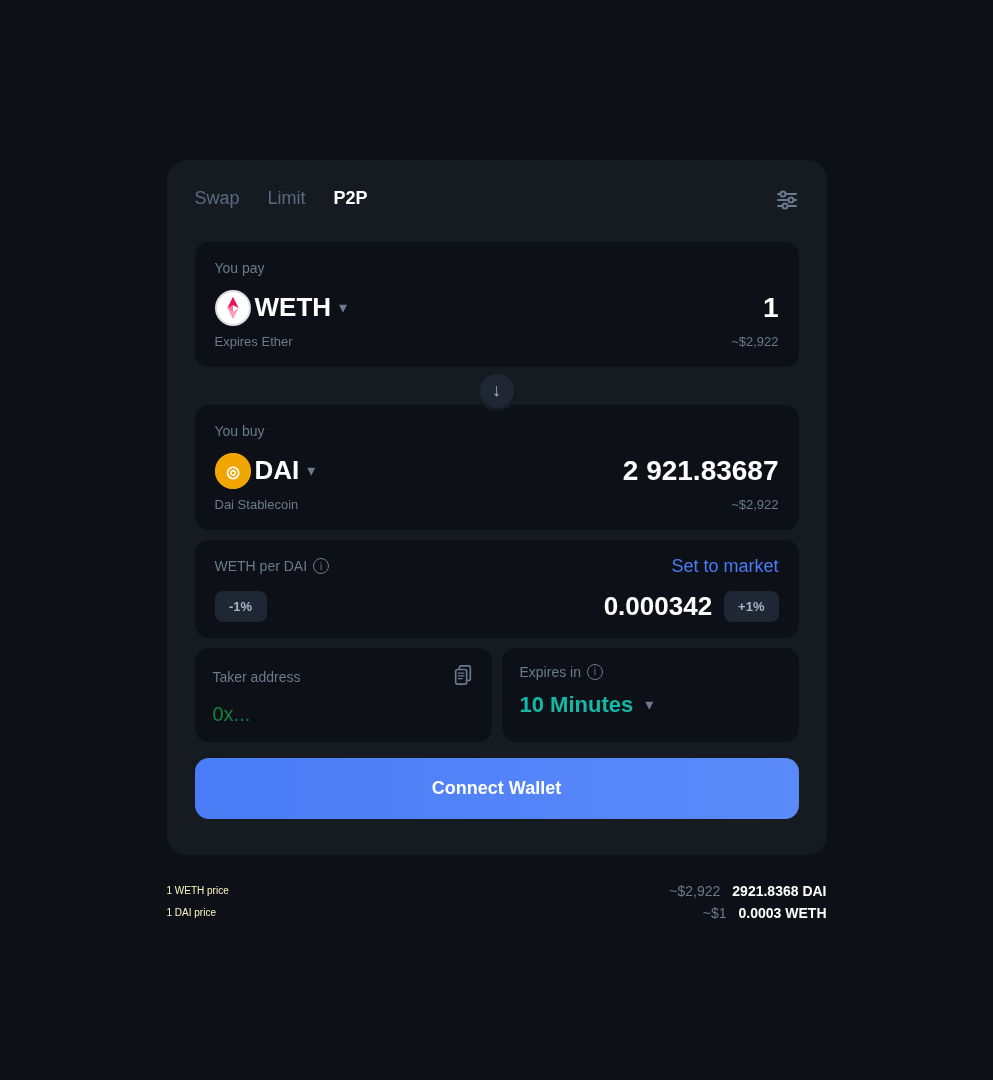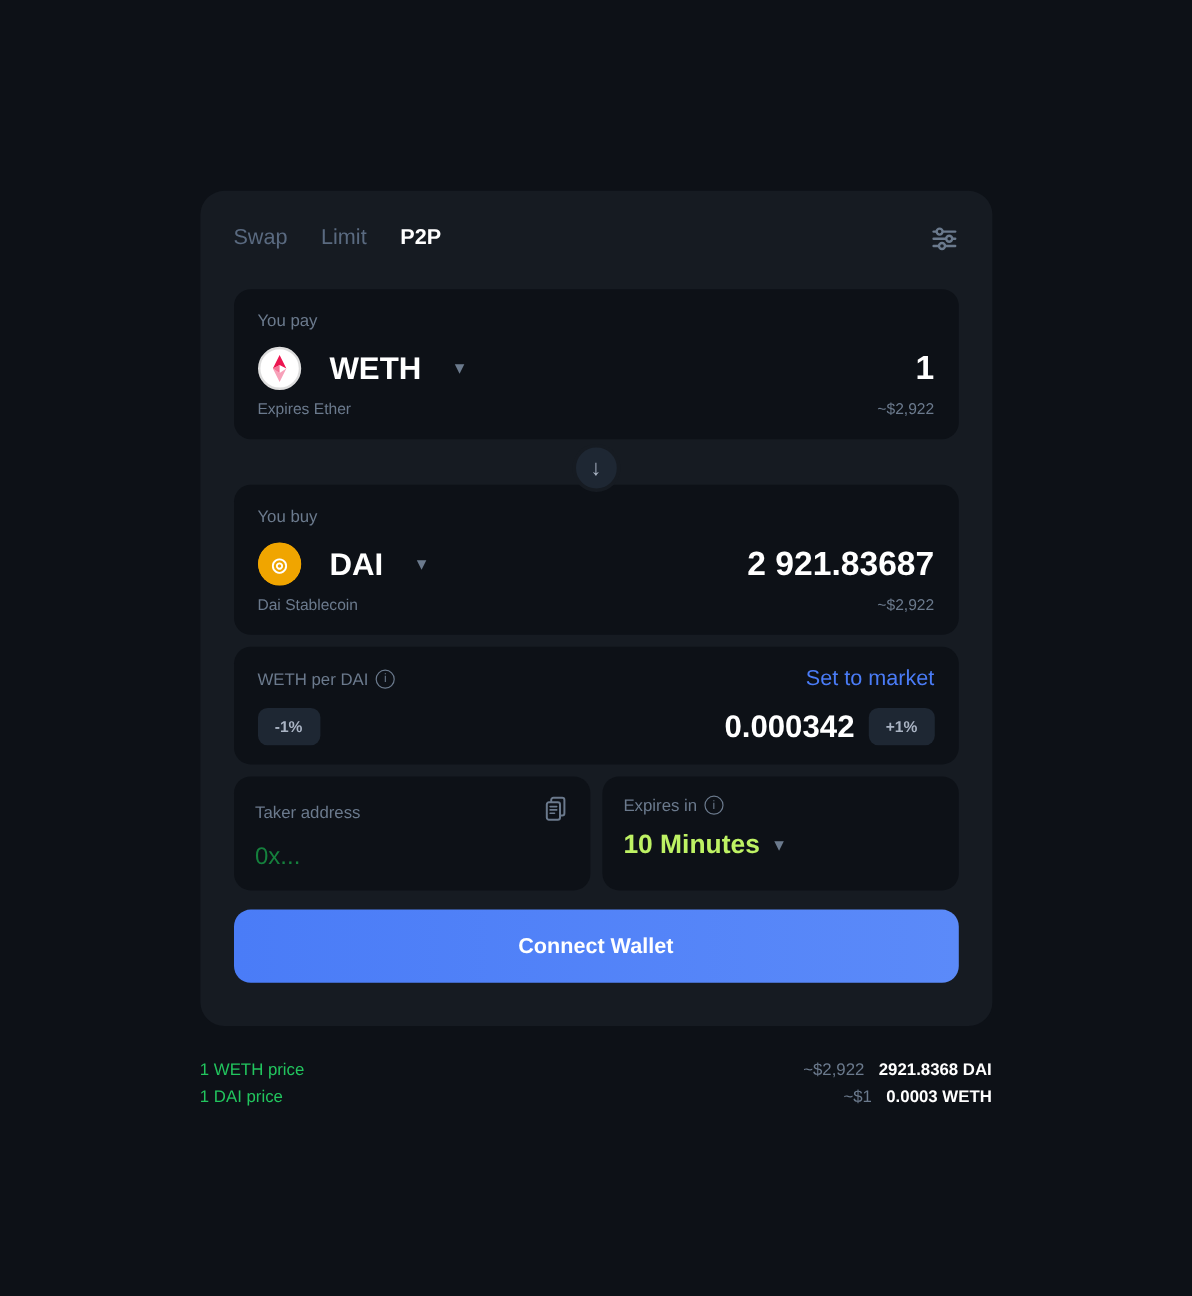--- a/index.html
+++ b/index.html
@@ -71,21 +71,21 @@
 
     .token-row {
       display: flex;
       align-items: center;
       justify-content: space-between;
     }
 
     .token-selector {
       display: flex;
       align-items: center;
-      gap: 24px;
+      gap: 4px;
       cursor: pointer;
     }
 
     .token-icon {
       width: 36px;
       height: 36px;
       border-radius: 50%;
       overflow: hidden;
       flex-shrink: 0;
     }
@@ -289,21 +289,21 @@
     .expires-value {
       display: flex;
       align-items: center;
       gap: 8px;
       cursor: pointer;
     }
 
     .expires-text {
       font-size: 22px;
       font-weight: 700;
-      color: #bef264;
+      color: #14b8a6;
     }
 
     
     .connect-btn {
       width: 100%;
       background: linear-gradient(90deg, #4a7cf7 0%, #5b8af9 100%);
       border: none;
       border-radius: 14px;
       padding: 20px;
       font-size: 18px;
@@ -322,22 +322,22 @@
       gap: 6px;
     }
 
     .price-row {
       display: flex;
       justify-content: space-between;
       align-items: center;
     }
 
     .price-label {
-      font-size: 14px;
-      color: #22c55e;
+      font-size: 10px;
+      color: #fef9c3;
     }
 
     .price-values {
       display: flex;
       gap: 12px;
       align-items: center;
     }
 
     .price-usd {
       font-size: 14px;

